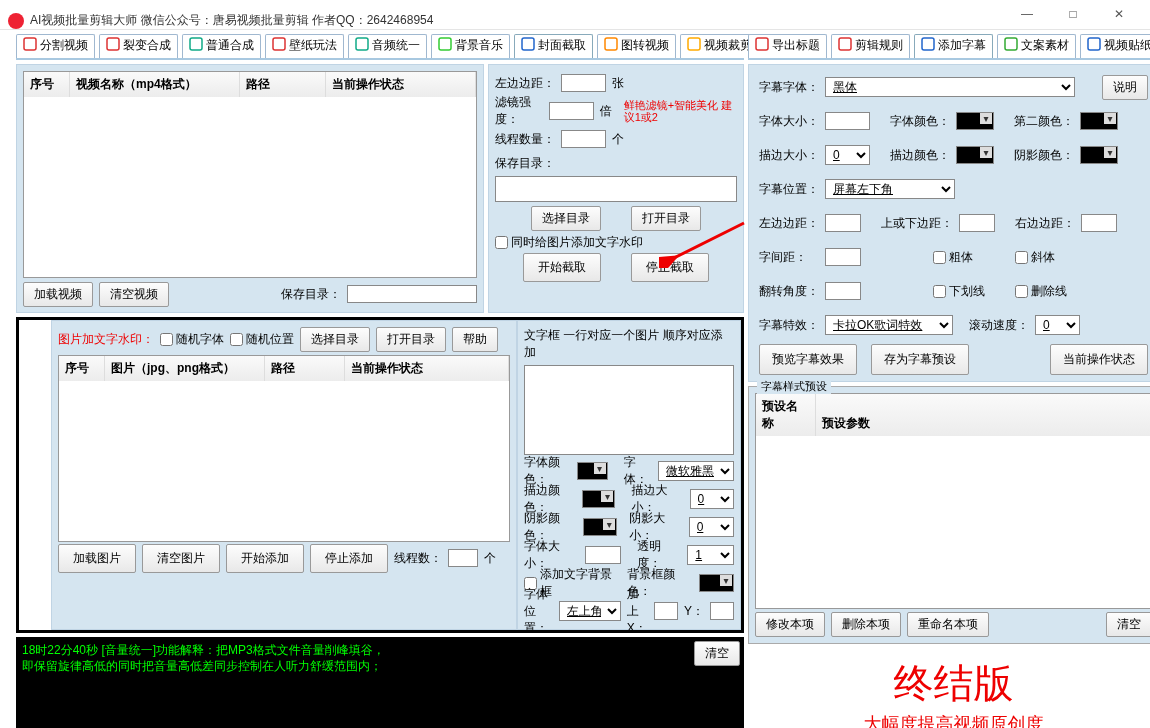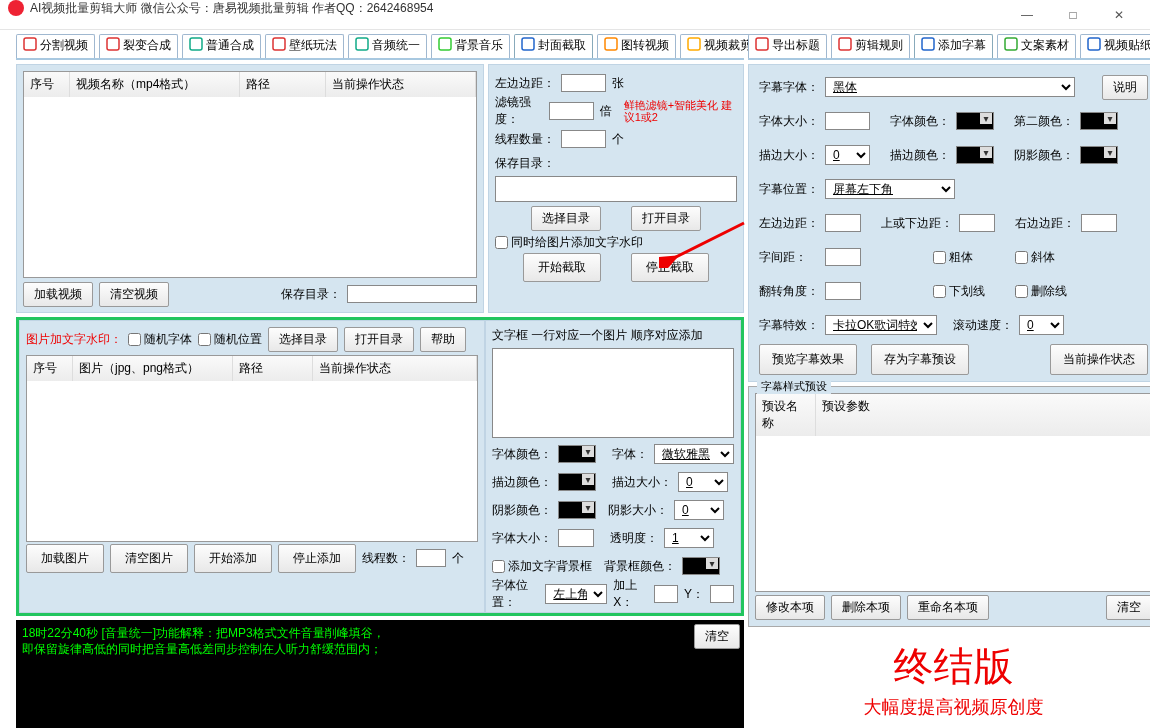--- a/index.html
+++ b/index.html
@@ -1,42 +1,42 @@
 <!DOCTYPE html>
 <html><head>
 <meta charset="utf-8">
 <style>
 * { box-sizing: border-box; margin: 0; padding: 0; font-family: "Microsoft YaHei", sans-serif; }
 body { background: #fff; font-size: 12px; overflow: hidden; }
 .window { width: 1150px; height: 728px; display: flex; flex-direction: column; }
-.titlebar { height: 30px; background: #fff; display: flex; align-items: flex-start; padding: 0 8px; border-bottom: 1px solid #e5e5e5; }
+.titlebar { height: 30px; background: #fff; display: flex; align-items: flex-end; padding: 0 8px; border-bottom: 1px solid #e5e5e5; }
 .titlebar .icon { width: 16px; height: 16px; background: #e23; border-radius: 50%; margin-right: 6px; position:relative;}
 .titlebar .title { flex: 1; color: #333; }
 .win-controls { display: flex; gap: 0; }
 .win-btn { width: 46px; height: 30px; display:flex; align-items:center; justify-content:center; color:#555; cursor:pointer;}
 .content { flex:1; display:flex; padding:4px 8px 0 16px; gap:4px; }
 .left-col { width:728px; display:flex; flex-direction:column; gap:4px;}
 .right-col { flex:1; display:flex; flex-direction:column; gap:4px;}
 .tabs { display:flex; gap:4px; border-bottom:2px solid #a8c8e0; height:26px;}
 .tab { display:flex; gap:3px; padding:2px 6px; border:1px solid #a0b8d0; border-bottom:none; background:#fff; border-radius:2px 2px 0 0; cursor:pointer; white-space:nowrap;}
 .tab.active { background:#fff; border-color:#8ab; }
 .tic { width:14px; height:14px; display:inline-flex; align-items:center; justify-content:center; }
 .panel { background:#d5e5f0; padding:6px; display:flex; flex-direction:column; gap:4px; border:1px solid #c0d4e4;}
 .btn { background: linear-gradient(#fdfdfd,#e8e8e8); border:1px solid #999; padding:3px 10px; cursor:pointer; border-radius:2px; font-size:12px;}
 .list { background:#fff; border:1px solid #999; }
-.list-header { display:flex; background:linear-gradient(#fafafa,#ececec); font-weight:normal; }
+.list-header { display:flex; background:linear-gradient(#fafafa,#ececec); font-weight:bold;align-items:flex-end; }
 .list-header > div { padding:4px 6px; border-right:1px solid #ddd; }
 .list-body { height:180px; }
 input[type=text], select { border:1px solid #888; padding:1px 3px; font-size:12px; background:#fff;}
 input[type=text].small { width:45px; }
 .row { display:flex; align-items:center; gap:6px; height:24px;}
 .color-box { width:38px; height:18px; background:#000; border:1px solid #888; display:inline-block; position:relative;}
 .color-box::after{content:"▾"; position:absolute; right:1px; top:0px; font-size:10px; color:#333; background:#ddd; width:12px; text-align:center;}
 .red-text { color:#e00; }
-.red-border { border:3px solid #22c55e; }
+.red-border { border:3px solid #000000;padding-left:32px; }
 .checkbox { display:flex; align-items:center; gap:3px; }
 .fieldset { border:1px solid #aaa; background:#d5e5f0; padding:6px; position:relative;}
 .fieldset .legend { position:absolute; top:-8px; left:8px; background:#d5e5f0; padding:0 4px; font-size:11px;}
 .log { background:#000; color:#0f0; padding:6px; height:108px; font-family:SimSun,monospace; font-size:12px; line-height:1.3; position:relative;}
 .promo { color:#e00; text-align:center; padding:8px 10px; line-height:1.4;}
 select.sel { height:20px;text-decoration:underline;}
 .textarea { background:#fff; border:1px solid #888; width:100%; resize:none;}
 </style>
 </head>
 <body>
@@ -384,21 +384,21 @@
               <span>下划线</span>
             </label>
             <span style="width:18px"></span>
             <label class="checkbox">
               <input type="checkbox" style="">
               <span>删除线</span>
             </label>
           </div>
         <div class="row">
             <span style="width:60px">字幕特效：</span>
-            <select class="sel" style="width:112px"><option>卡拉OK歌词特效</option></select>
+            <select class="sel" style="width:128px"><option>卡拉OK歌词特效</option></select>
             <span style="margin-left:10px">滚动速度：</span>
             <select class="sel" style="width:45px"><option>0</option></select>
           </div>
         <div class="row" style="gap:14px;">
           <button class="btn" style="padding:6px 12px">预览字幕效果</button>
           <button class="btn" style="padding:6px 12px">存为字幕预设</button>
           <span style="flex:1"></span>
           <button class="btn" style="padding:6px 12px">当前操作状态</button>
         </div>
       </div>

